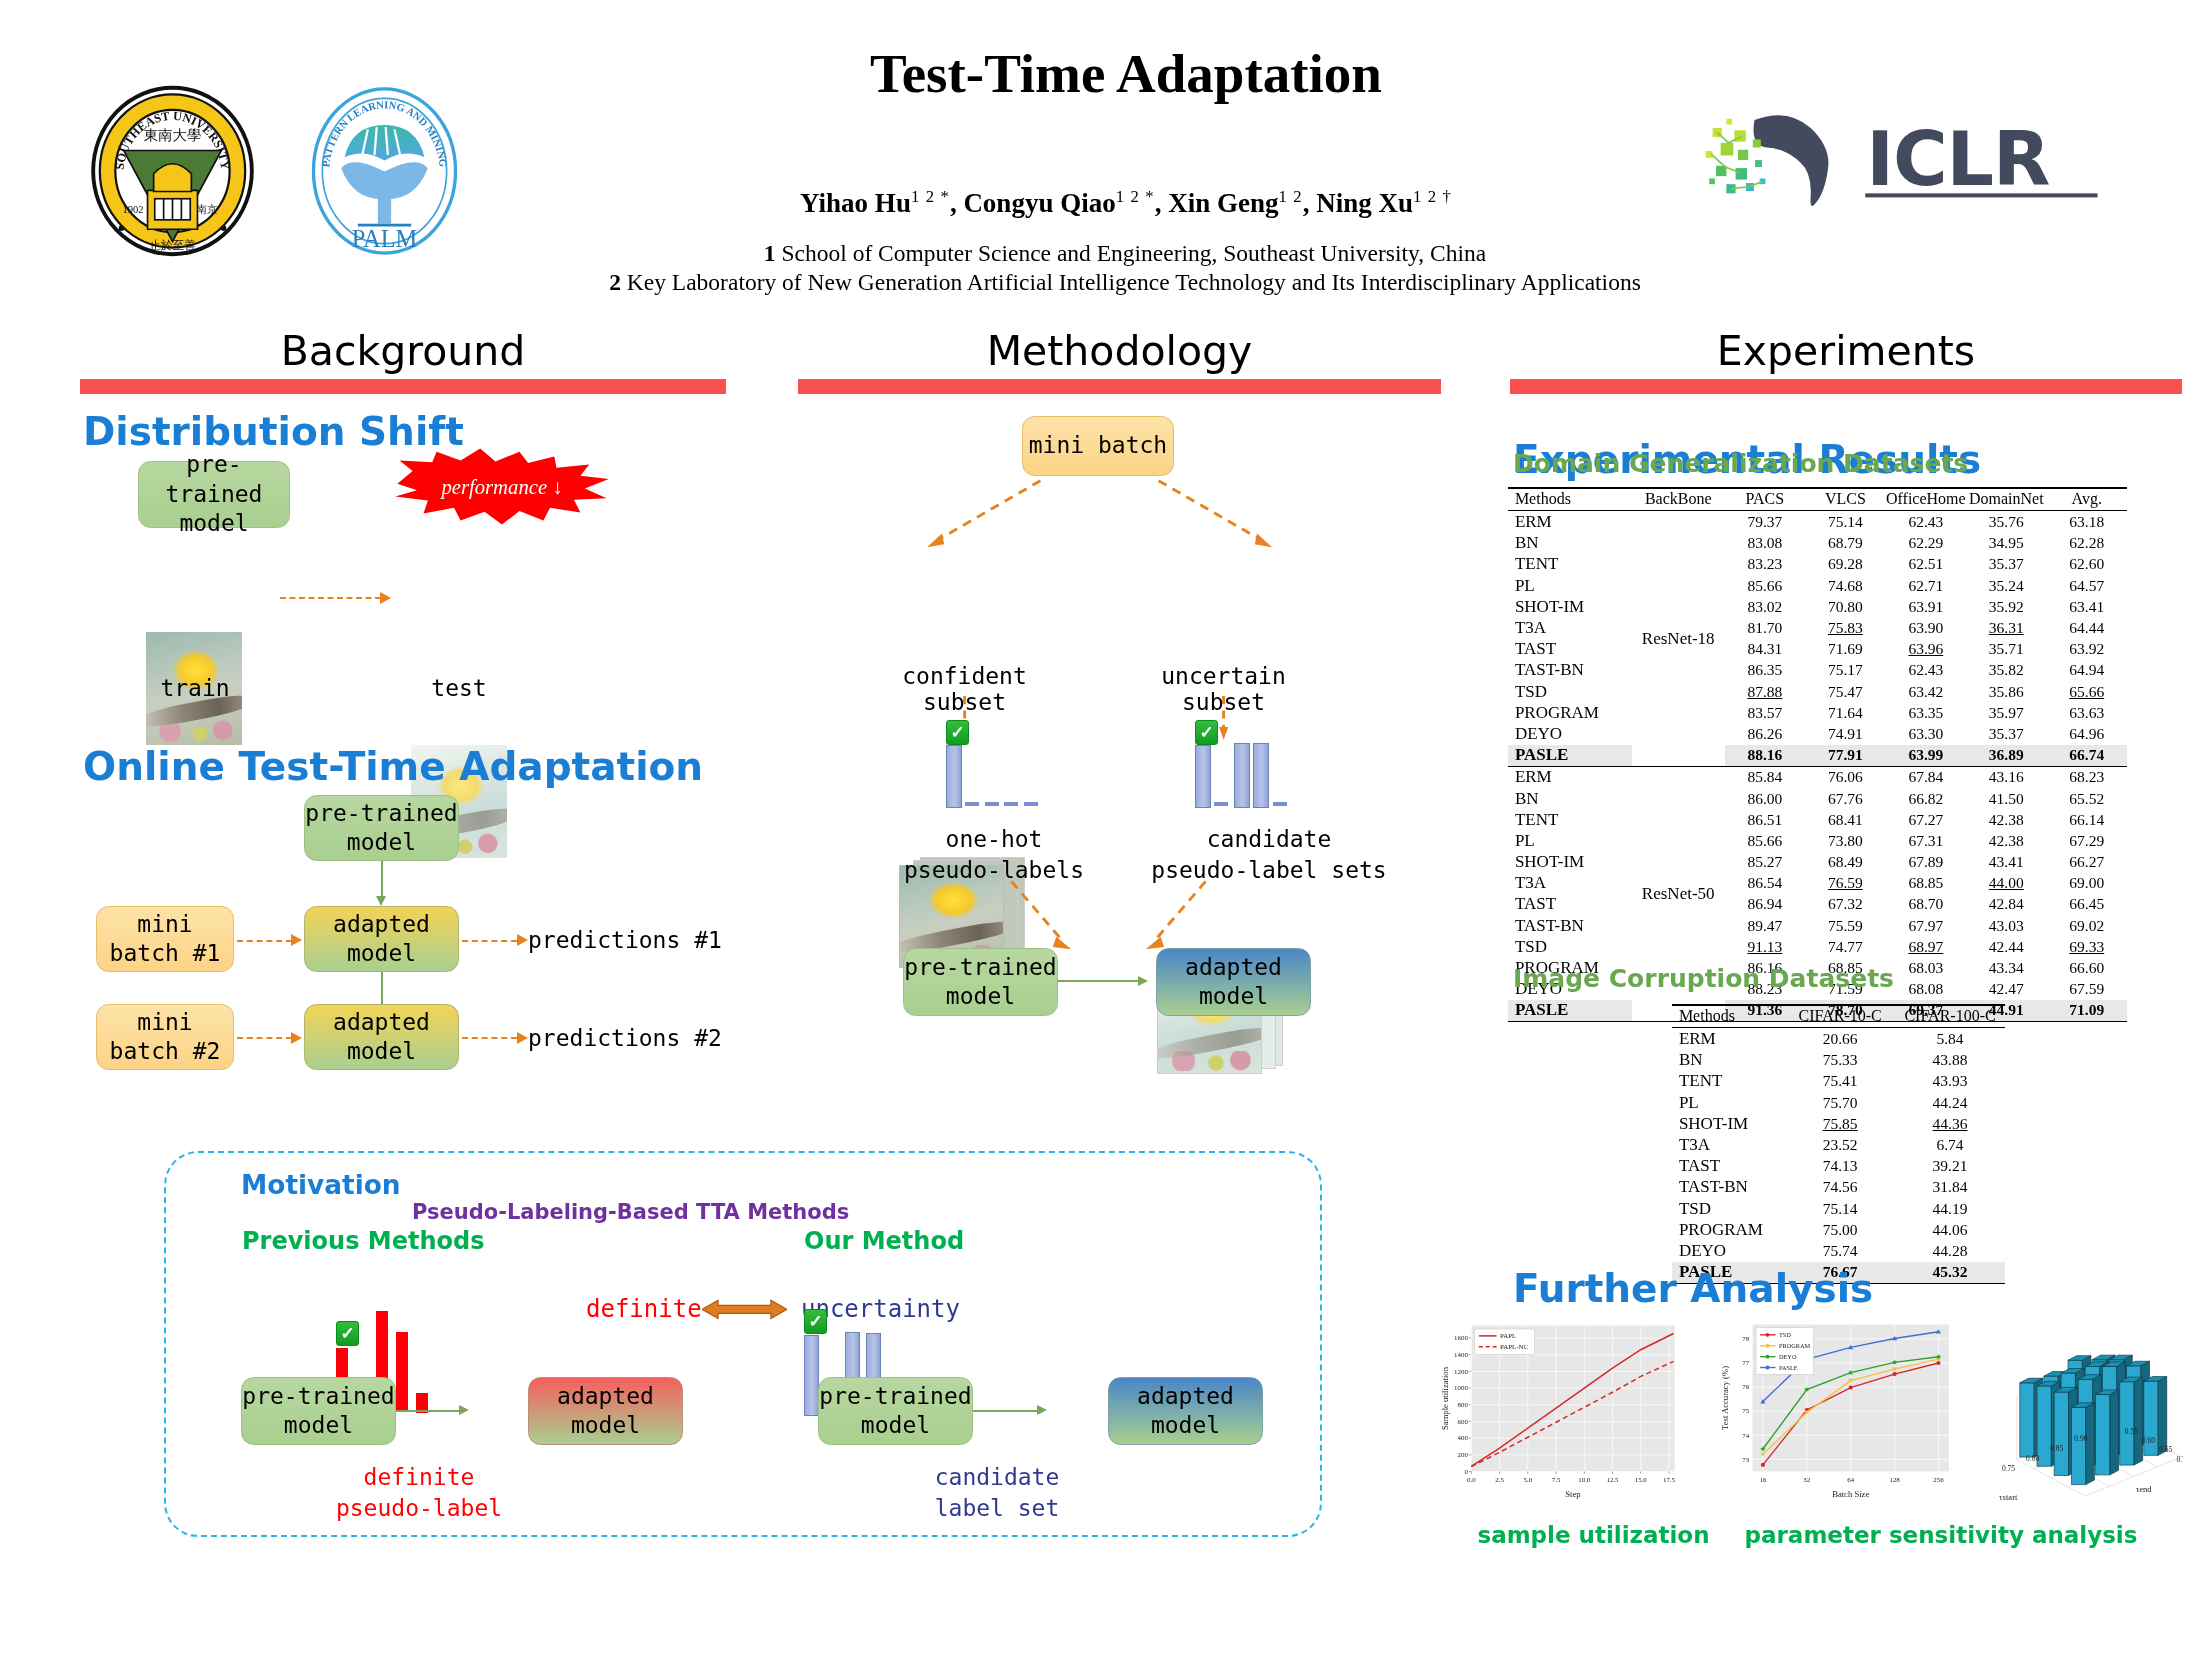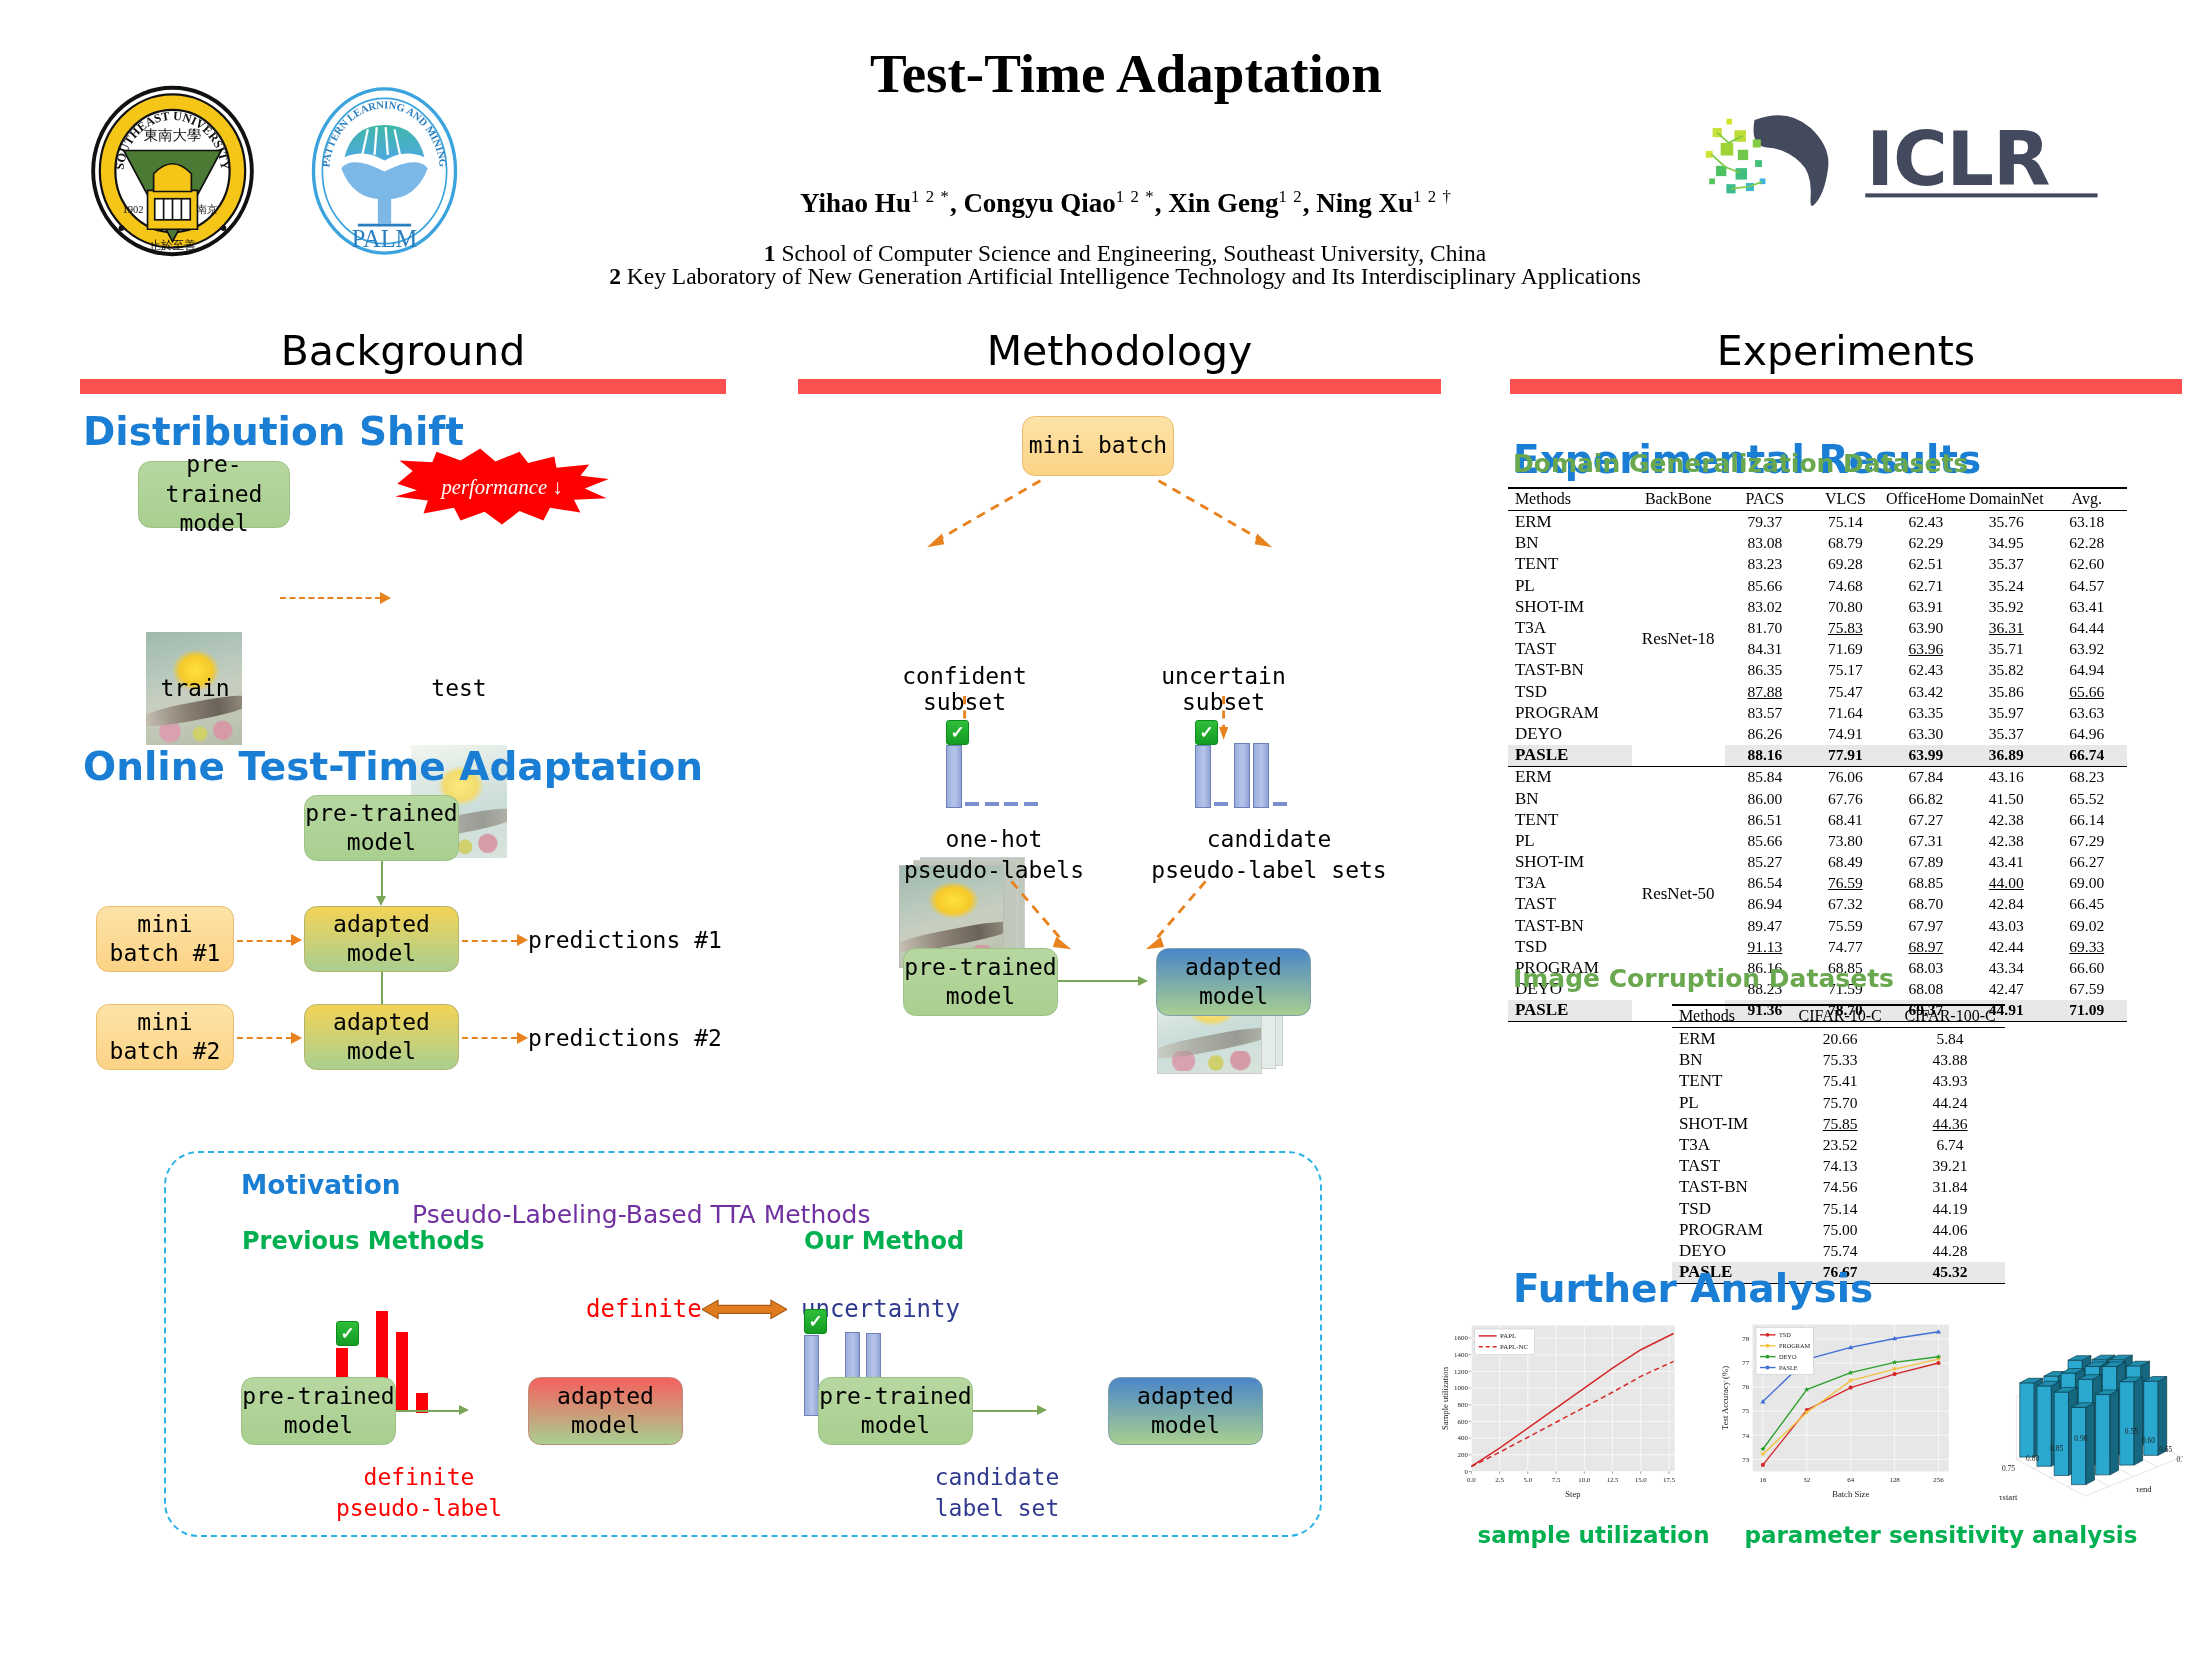--- a/index.html
+++ b/index.html
@@ -6,30 +6,30 @@
   body{width:2205px;height:1654px;position:relative;overflow:hidden;
        font-family:"Liberation Sans",sans-serif;color:#000;}
   .abs{position:absolute;}
 
   
   #title{top:40px;left:609px;width:1034px;text-align:center;
          font-family:"Liberation Serif",serif;font-weight:bold;font-size:55px;line-height:1.22;}
   #authors{top:187px;left:609px;width:1034px;text-align:center;
            font-family:"Liberation Serif",serif;font-weight:bold;font-size:27px;}
   #aff1,#aff2{font-family:"Liberation Serif",serif;font-size:23.5px;text-align:center;width:1378px;left:436px;}
-  #aff1{top:240px;} #aff2{top:263px;}
+  #aff1{top:240px;} #aff2{top:269px;}
   .supnum{font-weight:bold;font-size:23.5px;}
   sup{font-size:.62em;font-weight:normal;letter-spacing:1.1px;}
 
   
   .sect-title{font-family:"DejaVu Sans",sans-serif;font-size:41px;text-align:center;font-weight:400;}
   .sect-rule{height:15px;background:#fa5050;}
   .sub-blue{font-family:"DejaVu Sans",sans-serif;font-size:39px;color:#1a7fd4;font-weight:600;}
   .sub-green{font-family:"DejaVu Sans",sans-serif;font-size:25px;color:#6aa84f;font-weight:600;}
-  .sub-purple{font-family:"DejaVu Sans",sans-serif;font-size:25px;color:#7030a0;font-weight:400;}
+  .sub-purple{font-family:"DejaVu Sans",sans-serif;font-size:21px;color:#7030a0;font-weight:700;}
   .sub-green2{font-family:"DejaVu Sans",sans-serif;font-size:24px;color:#00b050;font-weight:600;}
 
   
   .box{border-radius:12.6px;display:flex;align-items:center;justify-content:center;
        text-align:center;font-family:"DejaVu Sans Mono",monospace;font-size:23px;line-height:1.28;
        border:1.1px solid #9cc183;box-sizing:border-box;white-space:pre-line;}
   .box-green{background:linear-gradient(180deg,#b7d7a0 0%,#a9cf90 100%);}
   .box-orange{background:linear-gradient(180deg,#fde3a7 0%,#fcd386 100%);border-color:#e8bc6a;}
   .box-yg{background:linear-gradient(180deg,#f3d357 0%,#a9cf90 100%);border-color:#b3b36a;}
   .box-rg{background:linear-gradient(180deg,#f4605e 0%,#a9cf90 100%);border-color:#c08a78;}

